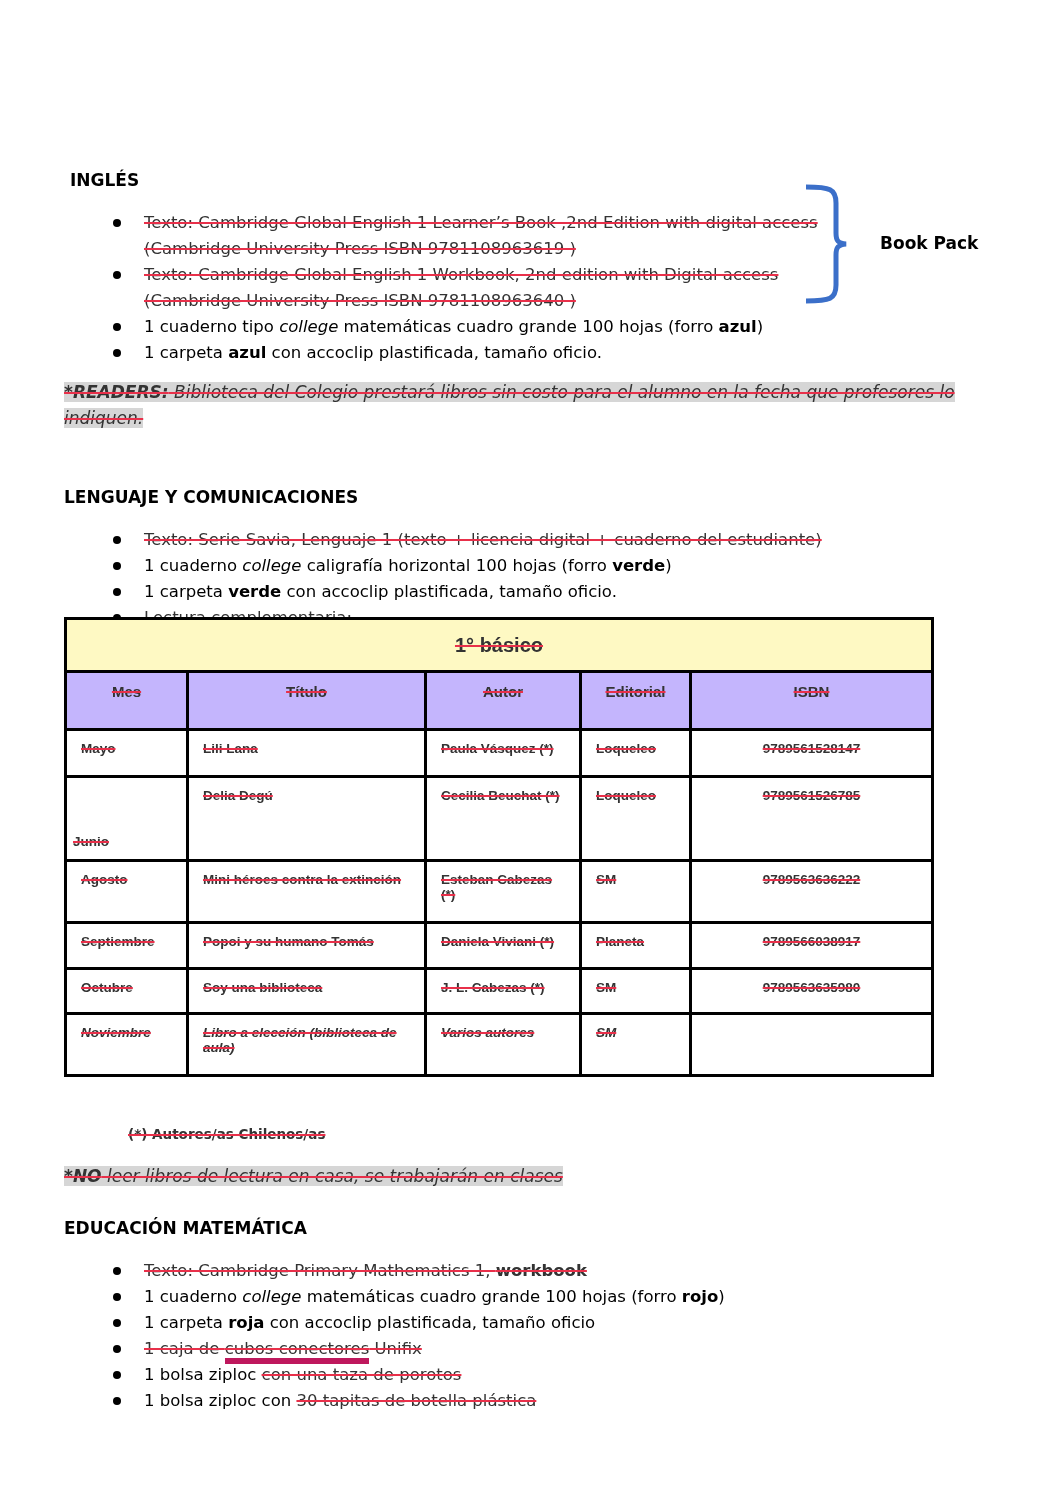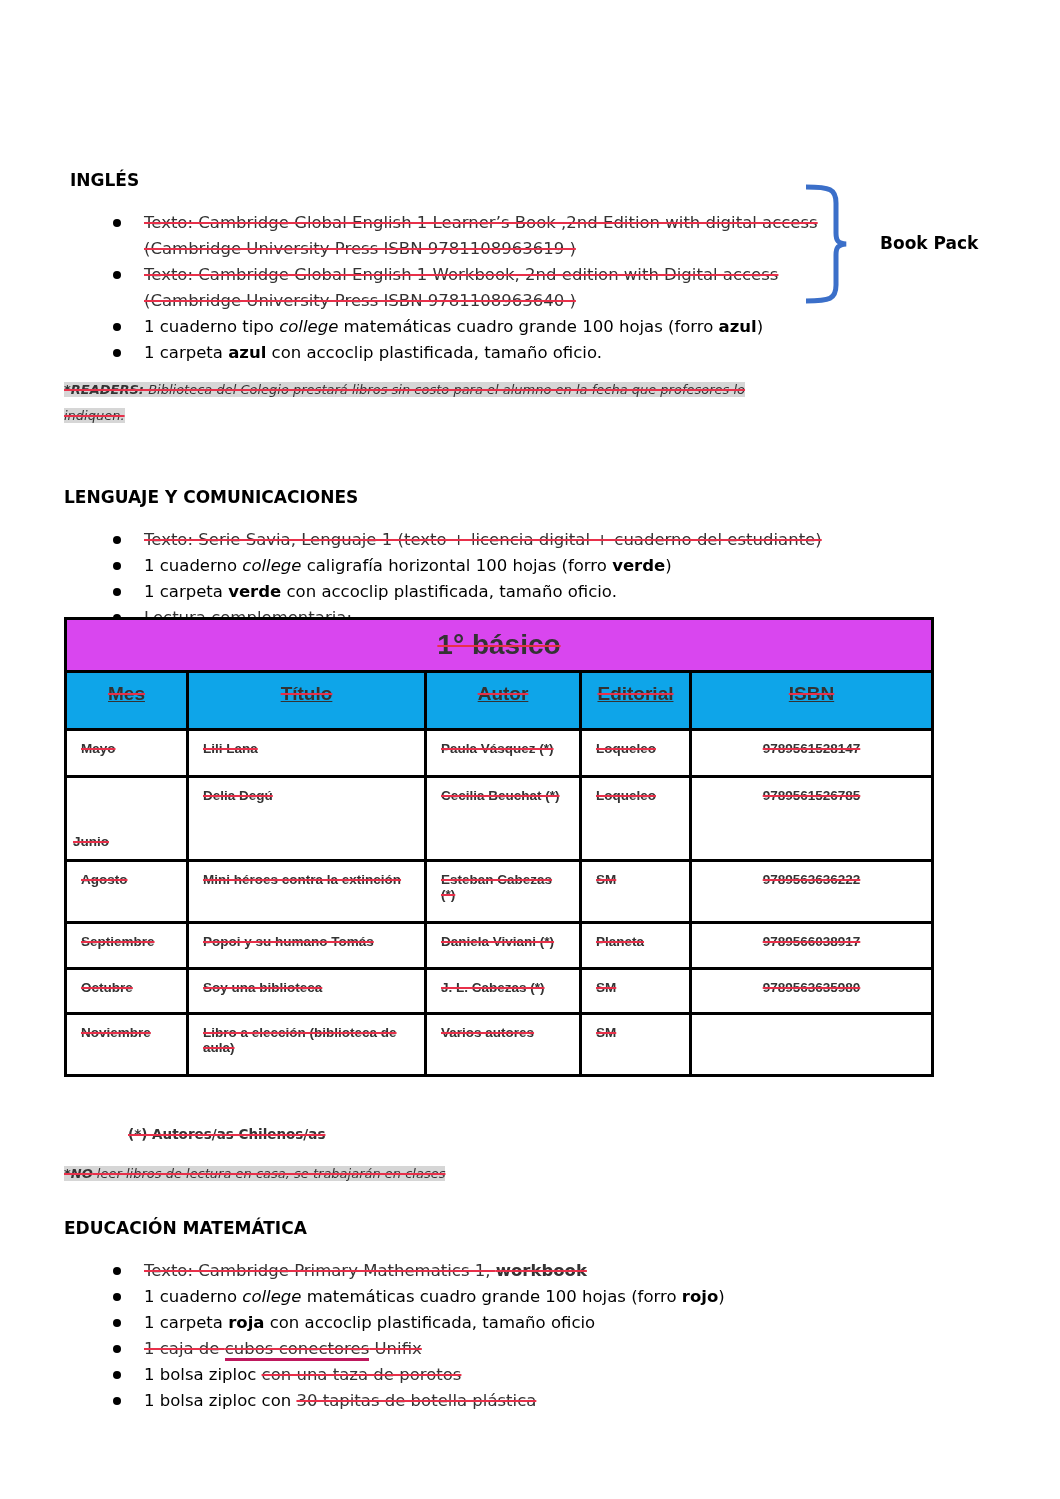--- a/index.html
+++ b/index.html
@@ -9,28 +9,28 @@
   .doc-font { font-family: "DejaVu Sans", sans-serif; }
   .title { position: absolute; top: 117px; left: 0; width: 1060px; text-align: center;
            font-weight: bold; font-size: 17px; letter-spacing: 0px; }
   .heading { position: absolute; left: 64px; font-weight: bold; font-size: 17px; }
   ul.items { position: absolute; left: 92px; margin: 16px; padding: 0; list-style: none; }
   ul.items li { position: relative; padding-left: 36px; font-size: 16.5px; line-height: 26px; white-space: nowrap; }
   ul.items li .bullet { position: absolute; left: 5px; top: 9px; width: 8px; height: 8px; border-radius: 50%; background:#000; }
   .strike { text-decoration: line-through; text-decoration-color: #e8304a; text-decoration-thickness: 2px; color: #333; }
   .b { font-weight: bold; }
   .i { font-style: italic; }
-  .gray-note { position: absolute; left: 64px; background: #d6d6d6; font-style: italic; font-size: 13px; color:#333; }
+  .gray-note { position: absolute; left: 64px; background: #d6d6d6; font-style: italic; font-size: 17px; color:#333; }
   .brace { position: absolute; left: 800px; top: 183px; }
   .bookpack { position: absolute; left: 880px; top: 233px; font-weight: bold; font-size: 17px; }
   table.lect { position: absolute; left: 64px; top: 617px; width: 870px; border-collapse: collapse;
                font-family: "Liberation Sans", sans-serif; font-size: 13.5px; font-weight: bold; color:#333; }
   table.lect td, table.lect th { border: 3px solid #000; vertical-align: top; padding: 0; }
-  table.lect .hdr-title { background: #d946ef; height: 50px; text-align: center; font-size: 28px; vertical-align: middle; }
-  table.lect th.colh { background: #0ea5e9; height: 45px; text-align: center; padding-top: 10px; font-size: 19px; text-decoration: underline; }
+  table.lect .hdr-title { background: #fef9c3; height: 50px; text-align: center; font-size: 20px; vertical-align: middle; }
+  table.lect th.colh { background: #c4b5fd; height: 45px; text-align: center; padding-top: 10px; font-size: 15px; }
   table.lect td { padding: 10px 14px; }
   table.lect td.isbn { text-align: center; }
   .footnote { position: absolute; left: 128px; top: 1126px; font-size: 13.5px; font-weight: bold; color:#333; }
 </style>
 </head>
 <body>
 
 <div class="page doc-font">
 
 
@@ -130,21 +130,21 @@
           <td><span class="strike">Planeta</span></td>
           <td class="isbn"><span class="strike">9789566038917</span></td>
         </tr>
         <tr style="height: 45px;">
           <td><span class="strike">Octubre</span></td>
           <td><span class="strike">Soy una biblioteca</span></td>
           <td><span class="strike">J. L. Cabezas (*)</span></td>
           <td><span class="strike">SM</span></td>
           <td class="isbn"><span class="strike">9789563635980</span></td>
         </tr>
-        <tr style="height: 62px;">
+        <tr style="height: 62px; font-style: italic;">
           <td><span class="strike">Noviembre</span></td>
           <td><span class="strike">Libro a elección (biblioteca de aula)</span></td>
           <td><span class="strike">Varios autores</span></td>
           <td><span class="strike">SM</span></td>
           <td class="isbn"><span class="strike"></span></td>
         </tr>
       </tbody>
   </table>
 
   <div class="footnote"><span class="strike">(*) Autores/as Chilenos/as</span></div>
@@ -162,21 +162,21 @@
     <li>
       <span class="bullet"></span>
       <span>1 cuaderno </span><span class="i">college</span><span> matemáticas cuadro grande 100 hojas (forro </span><span class="b">rojo</span><span>)</span>
     </li>
     <li>
       <span class="bullet"></span>
       <span>1 carpeta </span><span class="b">roja</span><span> con accoclip plastificada, tamaño oficio</span>
     </li>
     <li>
       <span class="bullet"></span>
-      <span class="strike">1 caja de </span><span class="strike" style="border-bottom:3px solid #be185d;">cubos conectores</span><span class="strike"> Unifix</span>
+      <span class="strike">1 caja de </span><span class="strike" style="border-bottom:6px solid #be185d;">cubos conectores</span><span class="strike"> Unifix</span>
     </li>
     <li>
       <span class="bullet"></span>
       <span>1 bolsa ziploc </span><span class="strike">con una taza de porotos</span>
     </li>
     <li>
       <span class="bullet"></span>
       <span>1 bolsa ziploc con </span><span class="strike">30 tapitas de botella plástica</span>
     </li>
   </ul>

